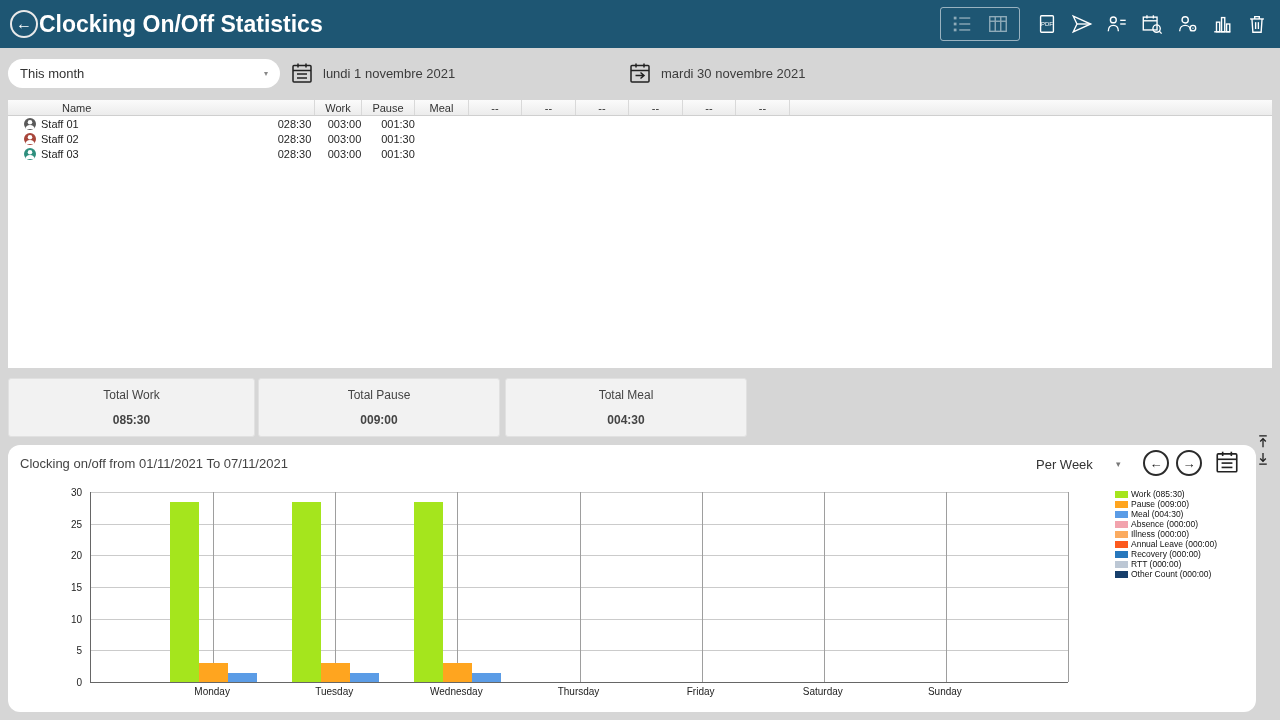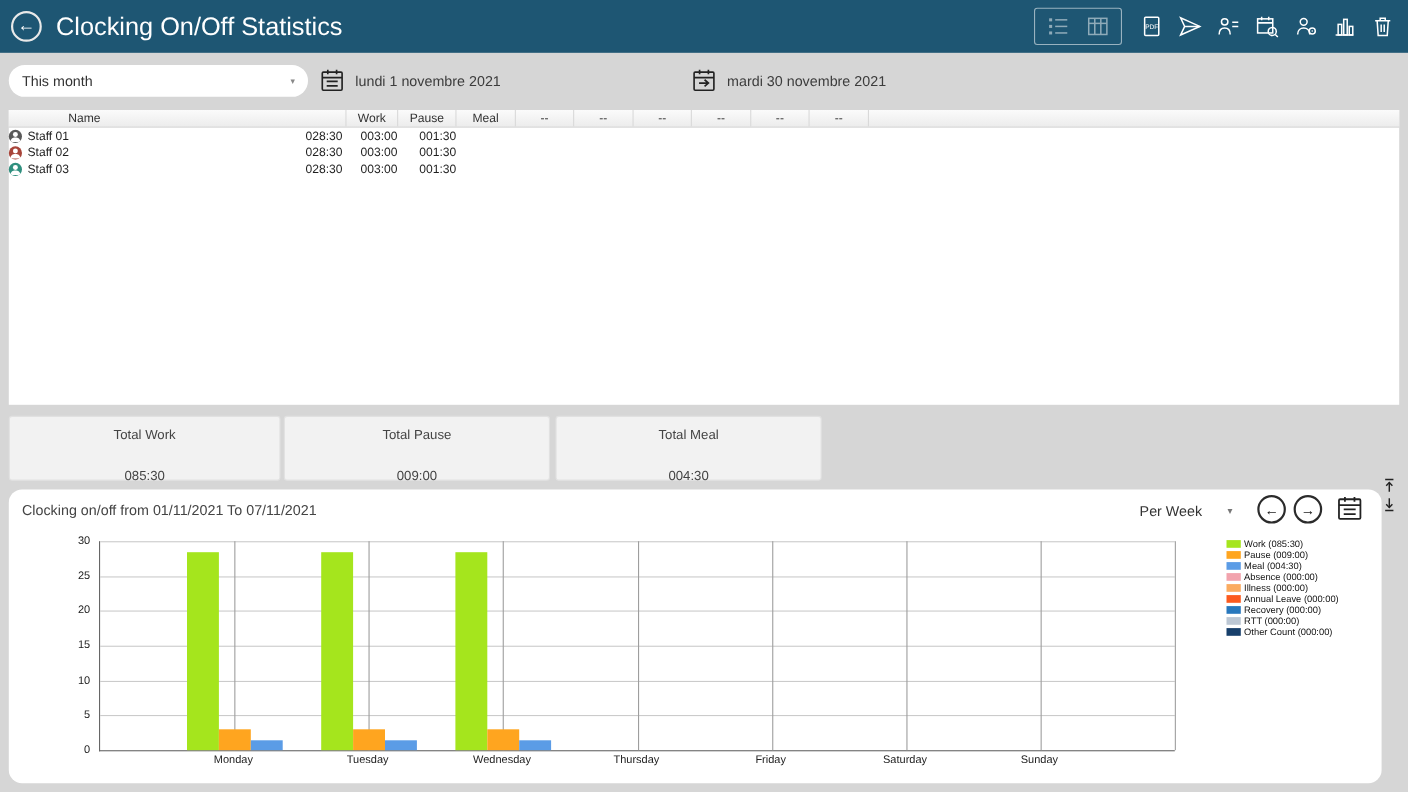--- a/index.html
+++ b/index.html
@@ -5,48 +5,48 @@
   html,body{margin:0;padding:0;}
   body{
     width:1280px;height:720px;position:relative;overflow:hidden;
     background:#d6d6d6;font-family:"Liberation Sans",sans-serif;
     -webkit-font-smoothing:antialiased;
   }
   
   .app-header{position:absolute;left:0;top:0;width:1280px;height:48px;background:#1e5673;display:flex;align-items:center;}
   .back-btn{width:28px;height:28px;border:2px solid #e9e9e9;border-radius:50%;margin-left:10px;color:#fff;
     display:flex;align-items:center;justify-content:center;font-size:16px;box-sizing:border-box;cursor:pointer;}
-  .app-title{color:#fff;font-size:23px;margin-left:13px;font-weight:400;}
+  .app-title{color:#fff;font-size:23px;margin-left:1px;font-weight:700;}
   .toolbar{position:absolute;right:12px;top:0;height:48px;display:flex;align-items:center;gap:13px;}
   .tool-group{display:flex;gap:14px;border:1px solid rgba(255,255,255,.55);border-radius:3px;padding:5px 10px;margin-right:3px;}
   .tool{width:22px;height:22px;cursor:pointer;}
   .tool svg{width:100%;height:100%;stroke:#fff;fill:none;stroke-width:1.5;}
   .tool.disabled{opacity:.5;}
   
   .dropdown{position:absolute;left:8px;top:59px;width:272px;height:29px;background:#fff;border-radius:15px;
     display:flex;align-items:center;padding:0 12px;font-size:13px;color:#333;box-sizing:border-box;cursor:pointer;}
   .dd-caret{margin-left:auto;font-size:8px;color:#888;}
   .date-group{position:absolute;top:61px;display:flex;align-items:center;gap:9px;font-size:13px;color:#3c3c3c;cursor:pointer;}
   .date-group svg{width:24px;height:24px;stroke:#222;fill:none;stroke-width:1.5;}
   
   .table-panel{position:absolute;left:8px;top:100px;width:1264px;height:268px;background:#fff;}
   .grid-row{display:grid;grid-template-columns:263px 47px 53px 54px 53px 54px 53px 54px 53px 54px 1fr;}
   .thead{height:15px;background:linear-gradient(#fbfbfb,#ececec);border-bottom:1px solid #cfcfcf;font-size:11px;color:#333;padding-left:44px;}
   .th{display:flex;align-items:center;justify-content:center;border-right:1px solid #d9d9d9;line-height:14px;cursor:pointer;}
   .th.first{justify-content:flex-start;padding-left:10px;}
   .trow{height:15px;font-size:11px;color:#1f1f1f;align-items:center;cursor:pointer;}
   .td{text-align:center;}
-  .c-name{display:flex;align-items:center;gap:5px;padding-left:0;}
+  .c-name{display:flex;align-items:center;gap:5px;padding-left:16px;}
   .avatar{width:12px;height:12px;border-radius:50%;display:inline-flex;overflow:hidden;flex:none;}
   .avatar svg{width:100%;height:100%;}
   
   .card{position:absolute;top:378px;height:59px;background:#f2f2f2;border:1px solid #e1e1e1;border-radius:3px;
     box-sizing:border-box;text-align:center;font-size:12px;color:#444;}
   .card .lbl{margin-top:9px;}
-  .card .val{margin-top:23px;}
+  .card .val{margin-top:11px;font-weight:bold;}
   
   .splitter{position:absolute;left:1254px;top:434px;width:18px;height:36px;display:flex;flex-direction:column;align-items:center;gap:2px;cursor:row-resize;}
   .splitter svg{width:12px;height:15px;stroke:#222;fill:none;stroke-width:1.4;}
   
   .chart-panel{position:absolute;left:8px;top:445px;width:1248px;height:267px;background:#fff;border-radius:12px;}
   .chart-title{position:absolute;left:12px;top:11px;font-size:13px;color:#444;}
   .mode-label{position:absolute;left:1028px;top:12px;font-size:13px;color:#333;cursor:pointer;}
   .mode-caret{position:absolute;left:1108px;top:14px;font-size:9px;color:#777;cursor:pointer;}
   .nav-btn{position:absolute;top:5px;width:26px;height:26px;border:2px solid #2b2b2b;border-radius:50%;box-sizing:border-box;
     display:flex;align-items:center;justify-content:center;font-size:13px;color:#1a1a1a;cursor:pointer;}

